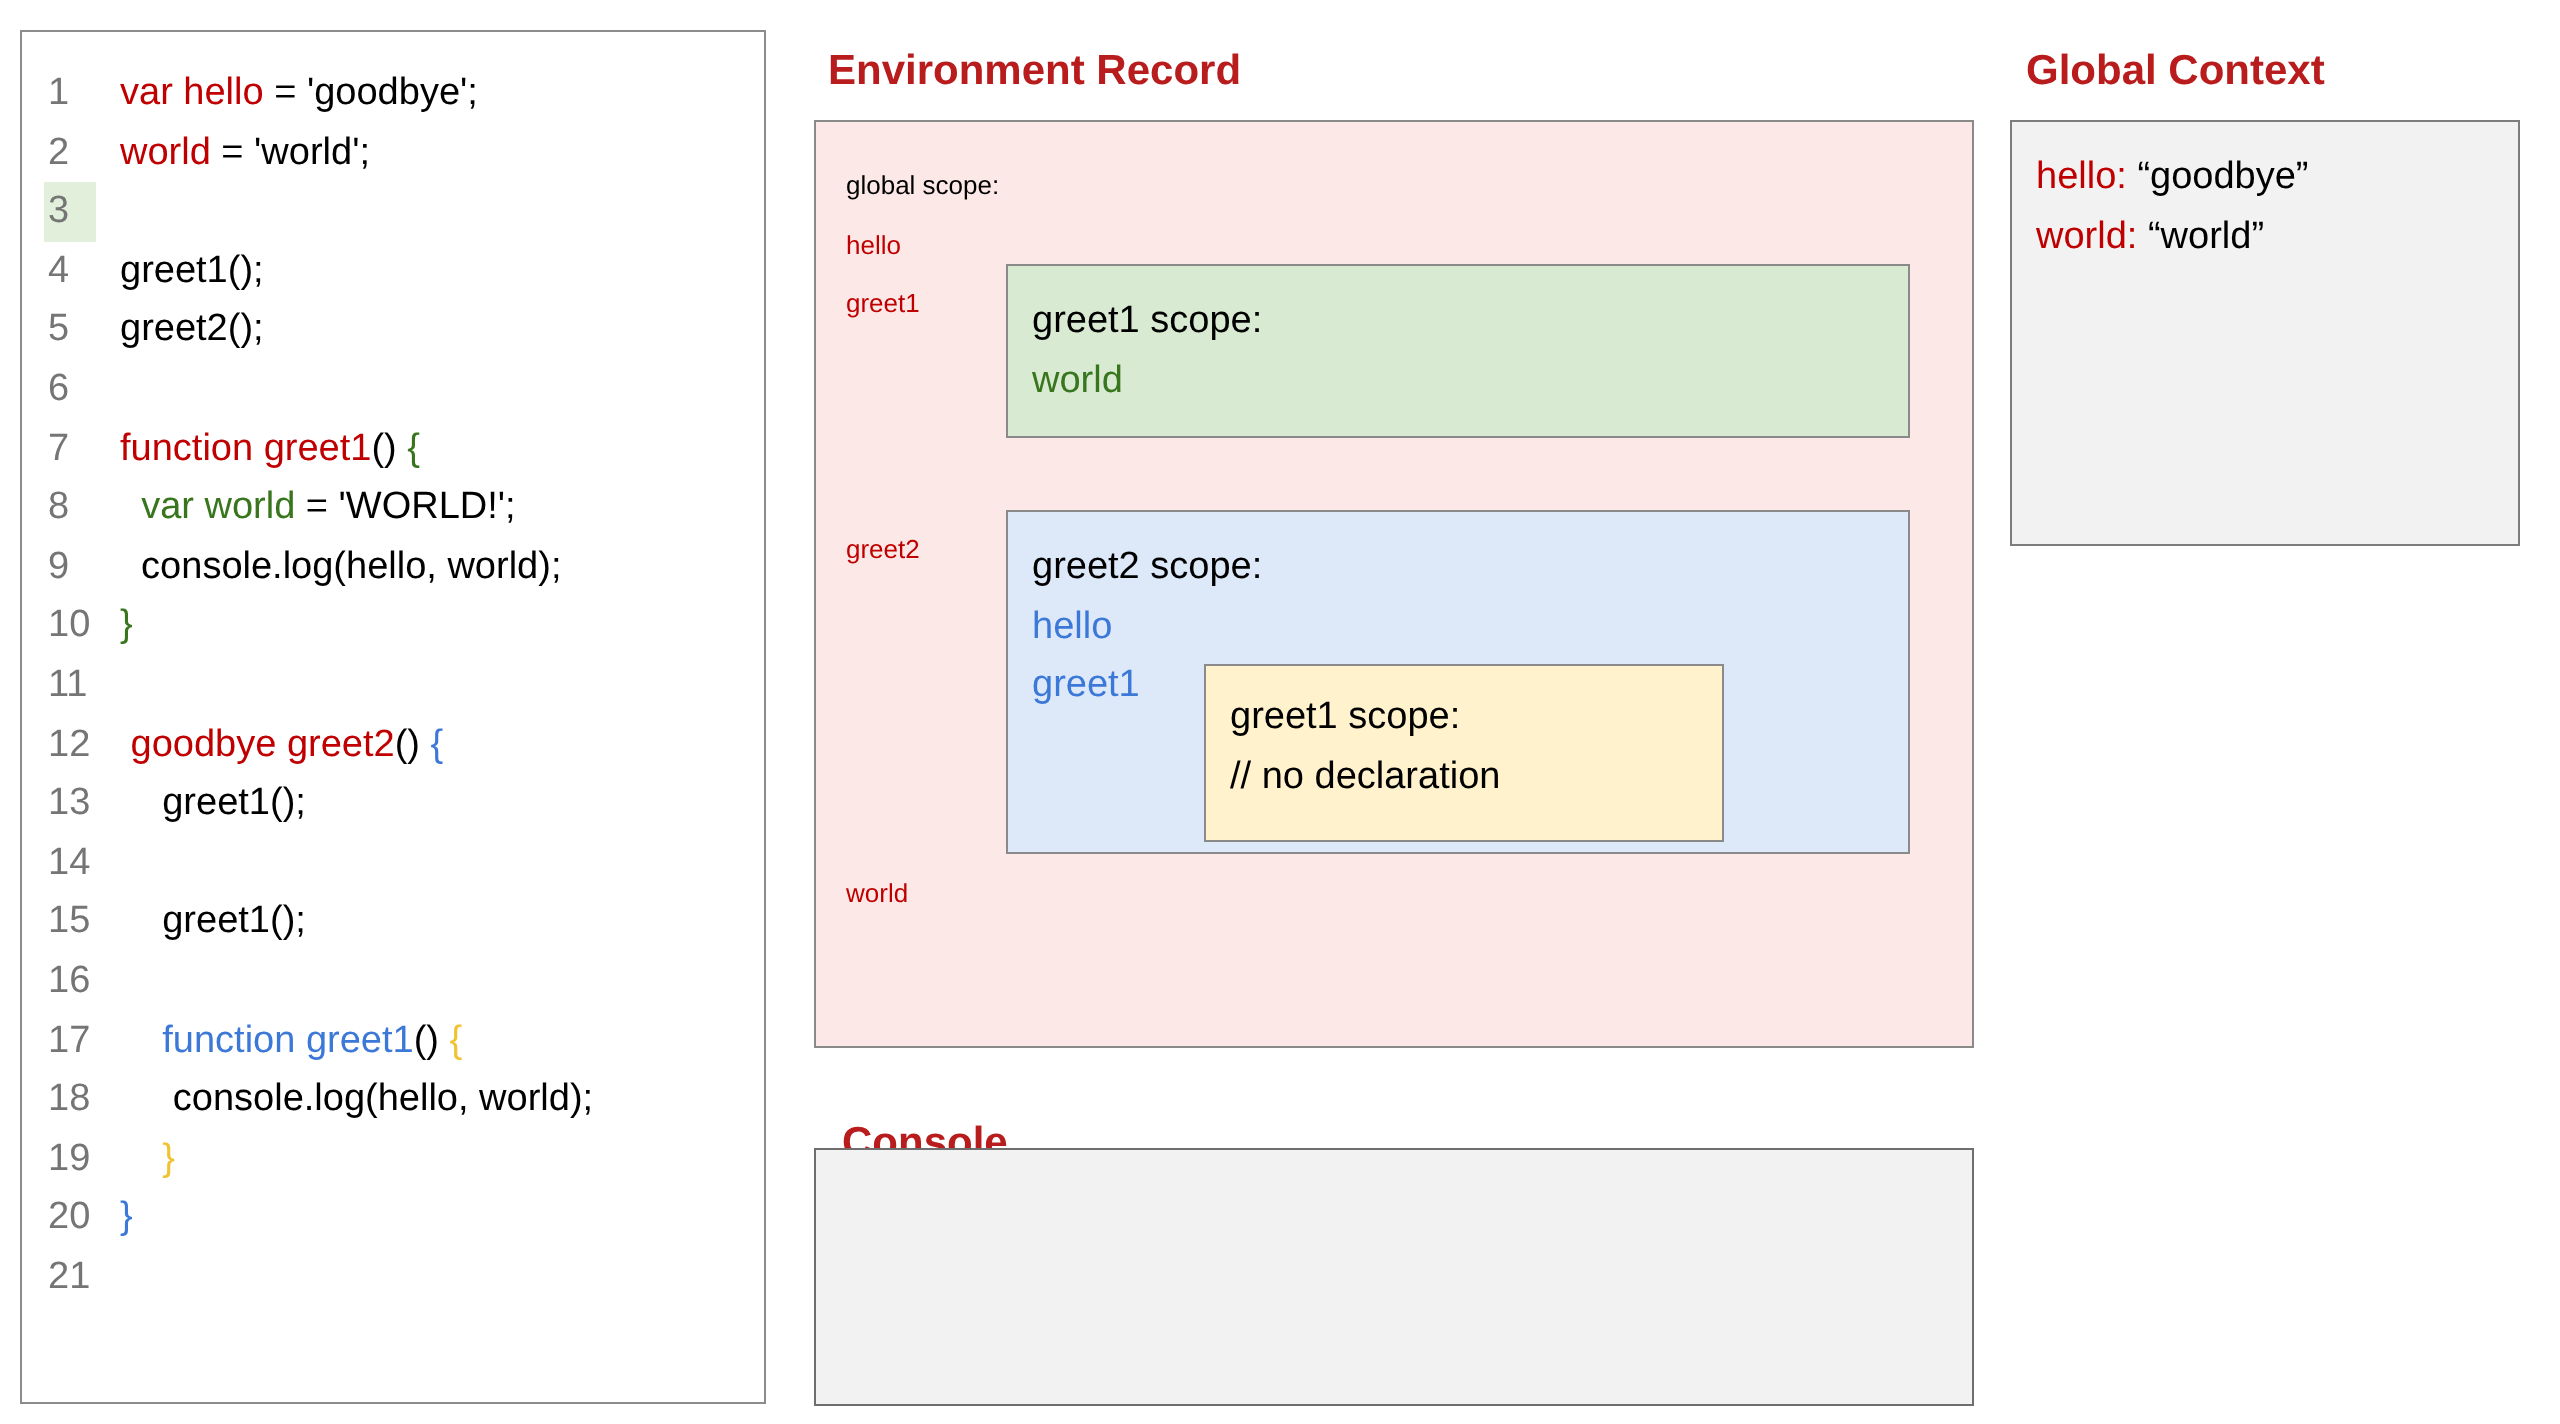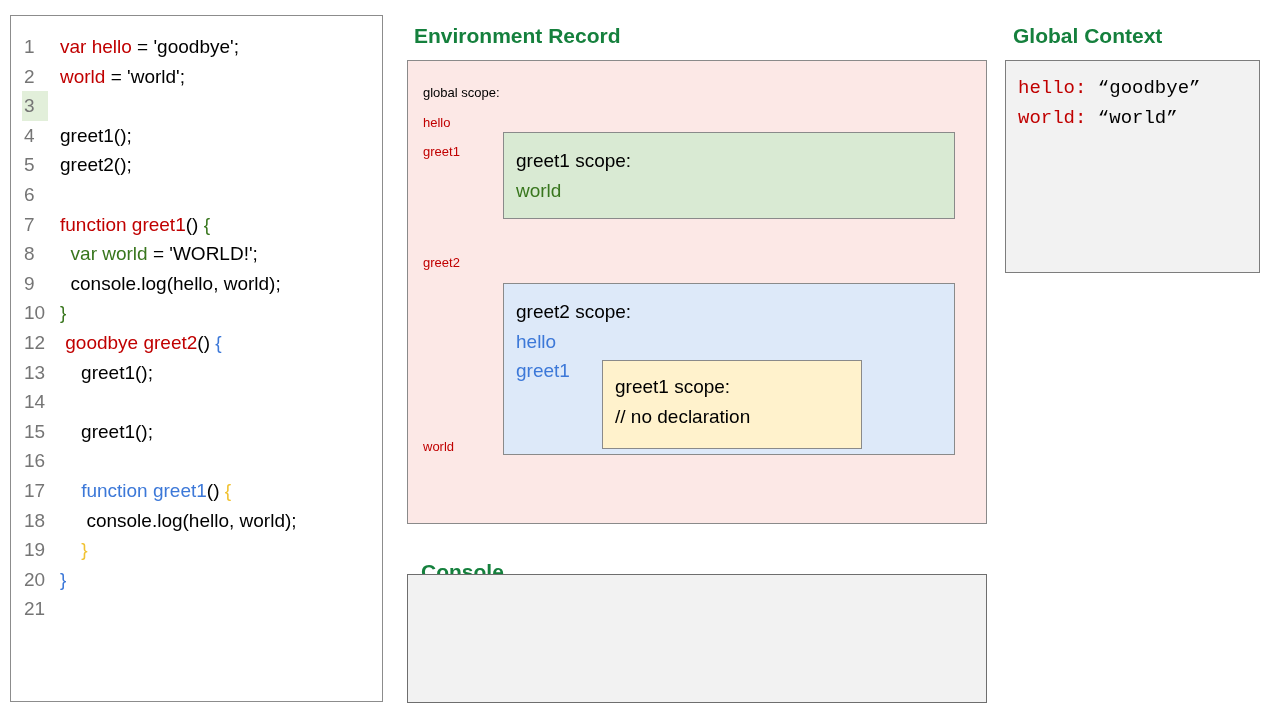--- a/index.html
+++ b/index.html
@@ -20,62 +20,62 @@
   }
   .ln.hl { width:26px; flex:0 0 26px; margin-right:12px; background:var(--hl); }
   .code-text { white-space:pre; color:var(--ink); }
   .c-ink { color:var(--ink); }
   .c-red { color:var(--red); }
   .c-green { color:var(--green); }
   .c-blue { color:var(--blue); }
   .c-yellow { color:var(--yellow); }
 
   
-  .heading { position:absolute; font-size:21px; font-weight:bold; color:#15803d; }
+  .heading { position:absolute; font-size:21px; font-weight:bold; color:#b91c1c; }
   .h-er { left:414px; top:24px; }
   .h-gc { left:1013px; top:24px; }
   .h-console { left:421px; top:560px; }
 
   
   .pink-box {
     position:absolute; left:407px; top:60px; width:580px; height:464px;
     background:var(--pinkFill); border:1.5px solid #8a8a8a;
   }
   .er-label { position:absolute; left:15px; font-size:13px; line-height:29.6px; }
   .lbl-global { top:17px; color:var(--ink); }
   .lbl-hello  { top:46.6px; color:var(--red); }
   .lbl-greet1 { top:76.2px; color:var(--red); }
-  .lbl-greet2 { top:187px; color:var(--red); }
+  .lbl-greet2 { top:199px; color:var(--red); }
   .lbl-world  { top:371px; color:var(--red); }
 
   .green-box {
     position:absolute; left:95px; top:71px; width:452px; height:87px;
     background:var(--greenFill); border:1.5px solid #8a8a8a;
     padding:13px 0 0 12px; font-size:19px; line-height:29.6px;
   }
   .blue-box {
     position:absolute; left:95px; top:194px; width:452px; height:172px;
     background:var(--blueFill); border:1.5px solid #8a8a8a;
-    padding:13px 0 12px 12px; font-size:19px; line-height:29.6px;margin-top:28px;
+    padding:13px 0 12px 12px; font-size:19px; line-height:29.6px;
   }
   .yellow-box {
     position:absolute; left:98px; top:76px; width:260px; height:89px;
     background:var(--yellowFill); border:1.5px solid #8a8a8a;
     padding:11px 0 0 12px; font-size:19px; line-height:29.6px;
   }
   .scope-heading { color:var(--ink); }
   .v-green { color:var(--green); }
   .v-blue  { color:var(--blue); }
   .v-ink   { color:var(--ink); }
 
   
   .gc-box {
     position:absolute; left:1005px; top:60px; width:255px; height:213px;
     background:var(--grayFill); border:1.5px solid #7d7d7d;
-    padding:13px 0 0 12px; font-size:19px; line-height:29.6px;font-family:Liberation Mono, monospace;
+    padding:13px 0 0 12px; font-size:19px; line-height:29.6px;
   }
   .gc-line .name { color:var(--red); }
   .gc-line .val  { color:var(--ink); }
 
   
   .console-box {
     position:absolute; left:407px; top:574px; width:580px; height:129px;
     background:var(--grayFill); border:1.5px solid #6e6e6e;
   }
 </style>
@@ -118,20 +118,24 @@
           <span class="ln">8</span>
           <span class="code-text"><span class="c-ink">  </span><span class="c-green">var world</span><span class="c-ink"> = 'WORLD!';</span></span>
         </div>
         <div class="code-line">
           <span class="ln">9</span>
           <span class="code-text"><span class="c-ink">  console.log(hello, world);</span></span>
         </div>
         <div class="code-line">
           <span class="ln">10</span>
           <span class="code-text"><span class="c-green">}</span></span>
+        </div>
+        <div class="code-line">
+          <span class="ln">11</span>
+          <span class="code-text"></span>
         </div>
         <div class="code-line">
           <span class="ln">12</span>
           <span class="code-text"><span class="c-ink"> </span><span class="c-red">goodbye greet2</span><span class="c-ink">() </span><span class="c-blue">{</span></span>
         </div>
         <div class="code-line">
           <span class="ln">13</span>
           <span class="code-text"><span class="c-ink">    greet1();</span></span>
         </div>
         <div class="code-line">

